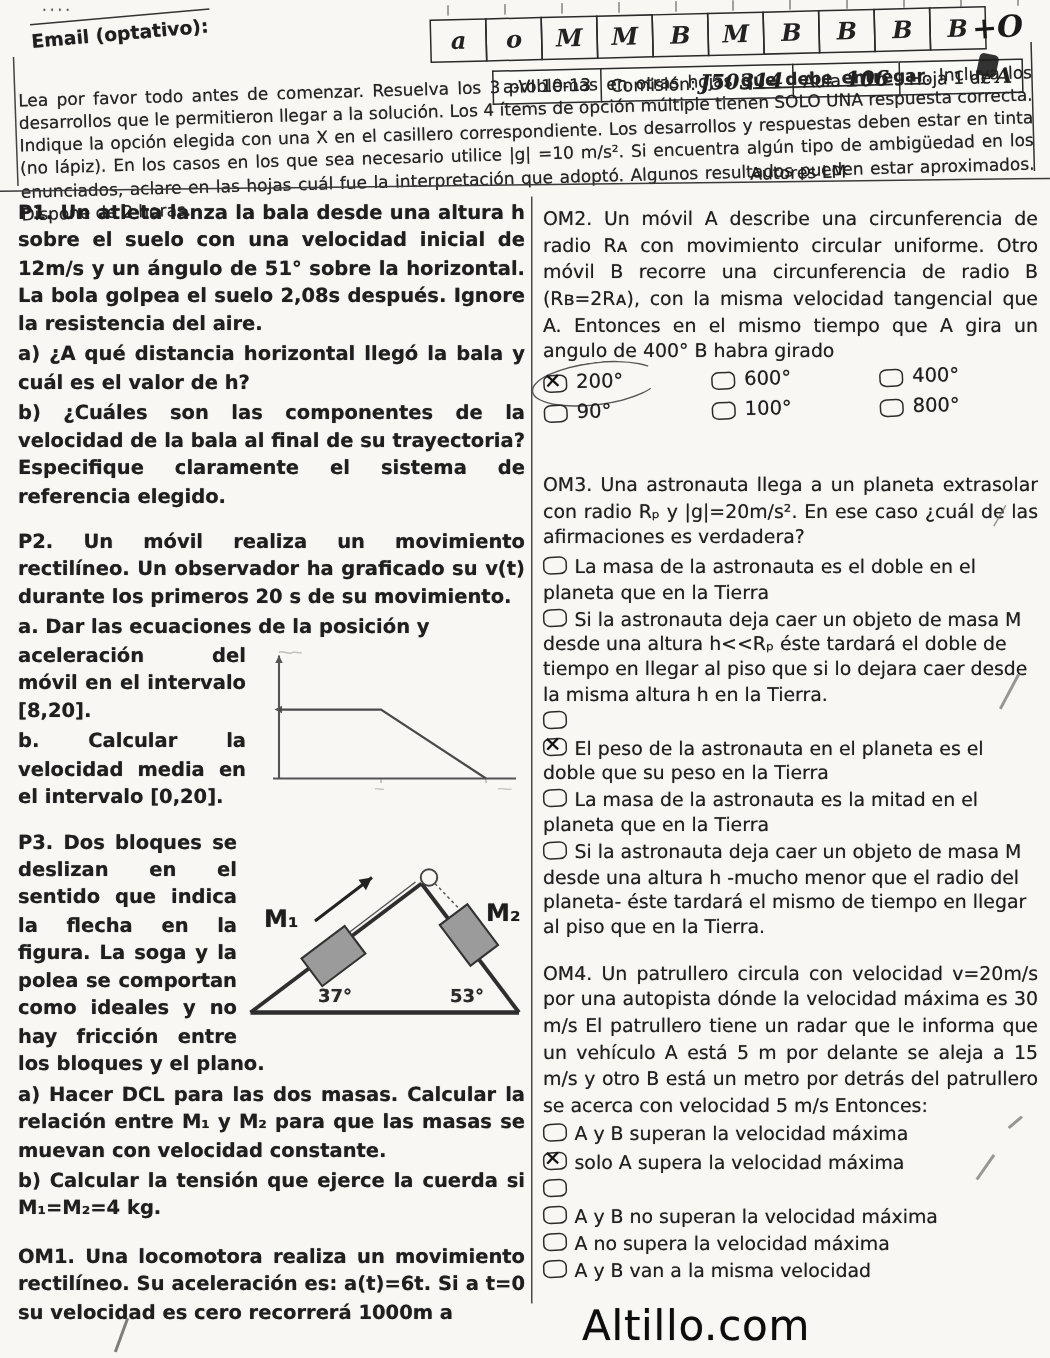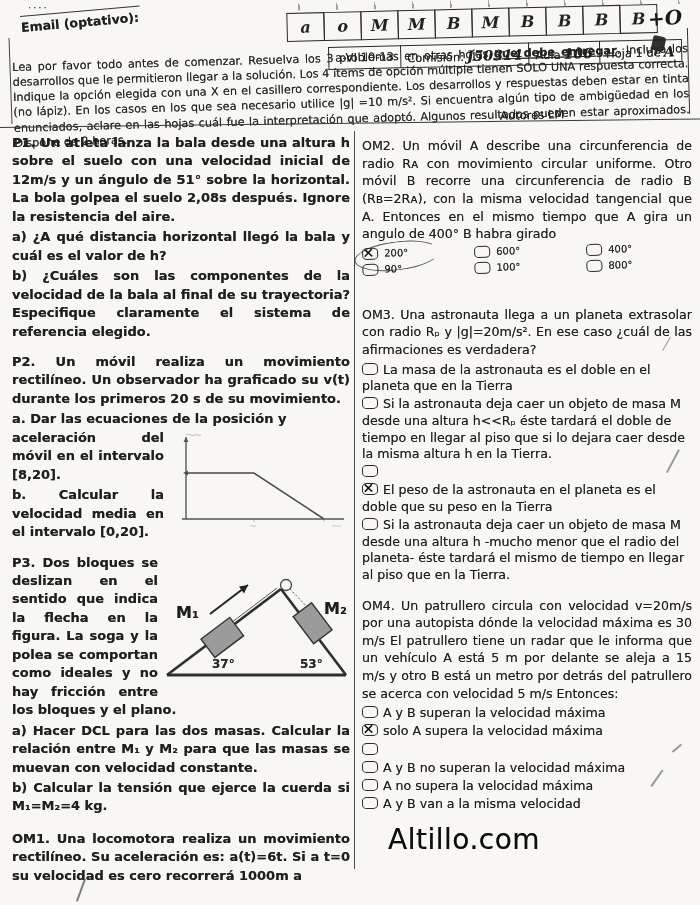--- a/index.html
+++ b/index.html
@@ -46,21 +46,21 @@
   .blk{margin-bottom:12px;}
 
   
   .cb{display:inline-block;width:14px;height:10px;border:1.7px solid #2b2b2b;border-radius:5px/4px;
       margin-right:6px;vertical-align:-1px;position:relative;transform:rotate(-2deg);flex:none;}
   .cb.checked::after{content:"\2715";position:absolute;left:-.5px;top:-5px;font-size:14px;font-weight:700;color:#111;}
 
   
   .opt{position:relative;display:flex;align-items:baseline;margin:1px 0;white-space:nowrap;}
   .opt .cb{align-self:center;}
-  .opt-label{font-size:10px;}
+  .opt-label{font-size:13px;}
   .opt.slashed::after{content:"";position:absolute;left:30px;top:-6px;width:1.6px;height:26px;background:#2f2f2f;transform:rotate(18deg);}
   .opt.circled::before{content:"";position:absolute;left:-24px;top:-9px;width:164px;height:47px;
       border:1.3px solid #575757;border-radius:50%;transform:rotate(-4deg);pointer-events:none;}
   .opt.circled.c-small::before{left:-8px;top:-5px;width:84px;height:27px;border-right-color:transparent;transform:rotate(-6deg);}
 
   .opt-grid{display:flex;margin-top:3px;}
   .og-col{display:flex;flex-direction:column;}
   .og-c1{width:116px;padding-top:11px;}
   .og-c2{width:122px;}
   .og-c3{width:100px;}
@@ -252,20 +252,21 @@
       </div>
     </div>
   </div>
 
   <div style="margin-top:28px">
     <p class="para" style="margin-bottom:3px">OM3.   Una   astronauta   llega   a   un   planeta extrasolar con radio Rₚ y  |g|=20m/s².   En ese caso ¿cuál de las afirmaciones es verdadera?</p>
     <label class="opt-line"><span class="cb"></span><span>La masa de la astronauta es el doble en el planeta que en la Tierra</span></label>
     <label class="opt-line"><span class="cb"></span><span>Si la astronauta deja caer un objeto de masa M desde una altura h&lt;&lt;Rₚ éste tardará el doble de tiempo en llegar al piso que si lo dejara caer desde la misma altura h en la Tierra.</span></label>
     <label class="opt-line"><span class="cb"></span></label>
     <label class="opt-line"><span class="cb checked"></span><span>El peso de la astronauta en el planeta es el doble que su peso en la Tierra</span></label>
+    <label class="opt-line"><span class="cb"></span><span>La masa de la astronauta es la mitad en el planeta que en la Tierra</span></label>
     <label class="opt-line"><span class="cb"></span><span>Si la astronauta deja caer un objeto de masa M desde una altura h -mucho menor que el radio del planeta- éste tardará el mismo de tiempo en llegar al piso que en la Tierra.</span></label>
   </div>
 
   <div style="margin-top:13px">
     <p class="para" style="margin-bottom:3px">OM4.   Un   patrullero   circula   con   velocidad v=20m/s  por  una  autopista  dónde  la  velocidad máxima es 30 m/s  El patrullero tiene un radar que le informa que un vehículo A está 5 m por delante  se  aleja  a  15 m/s  y  otro  B  está  un metro  por  detrás  del  patrullero  se  acerca  con velocidad 5 m/s   Entonces:</p>
     <label class="opt-line"><span class="cb"></span><span>A y B superan la velocidad máxima</span></label>
     <label class="opt-line"><span class="cb checked"></span><span>solo A supera la velocidad máxima</span></label>
     <label class="opt-line"><span class="cb"></span></label>
     <label class="opt-line"><span class="cb"></span><span>A y B no superan la velocidad máxima</span></label>
     <label class="opt-line"><span class="cb"></span><span>A no supera la velocidad máxima</span></label>

